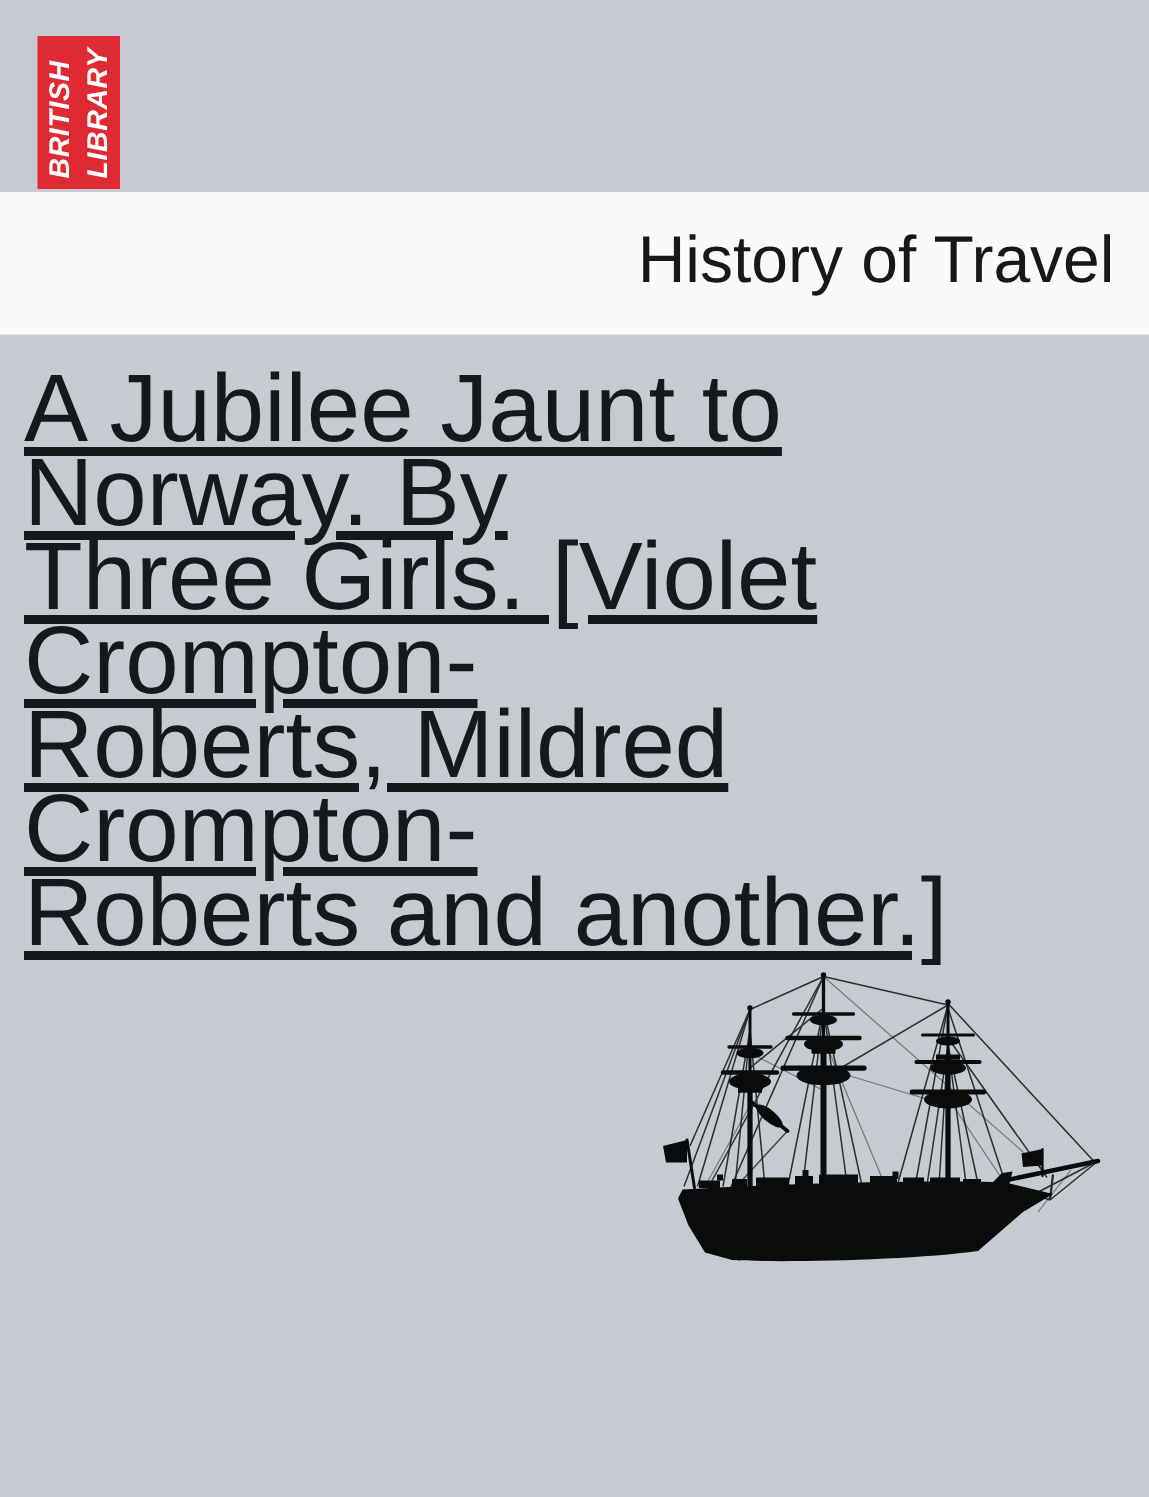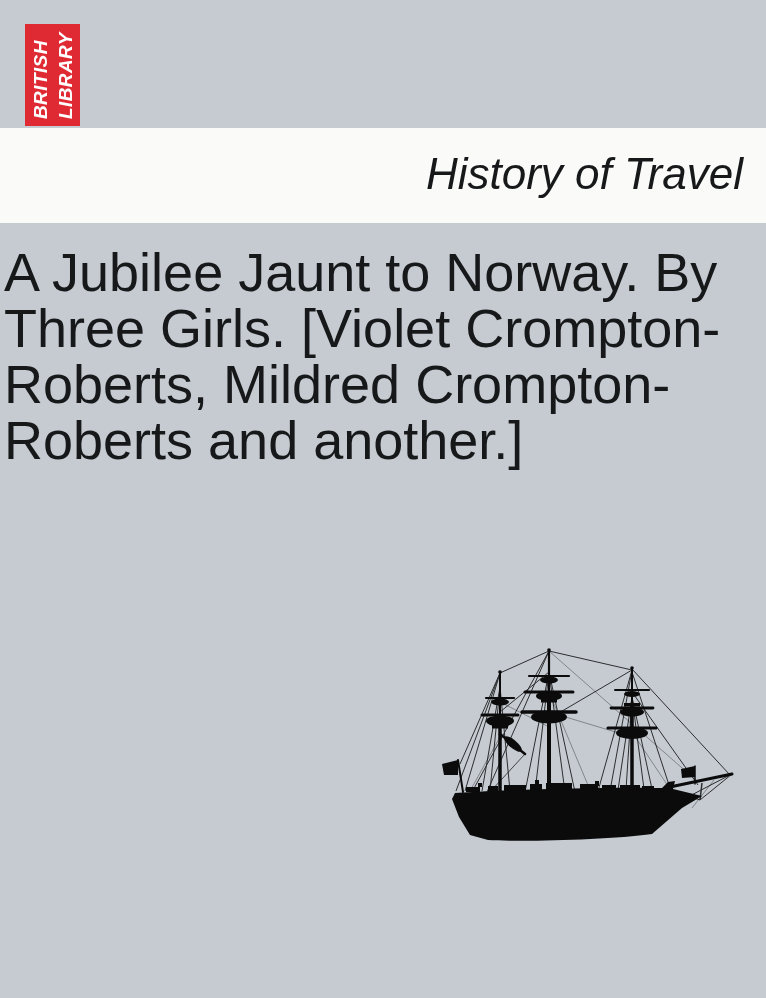--- a/index.html
+++ b/index.html
@@ -31,29 +31,29 @@
   }
   
   .band{
     position:absolute;left:0;top:128px;
     width:766px;height:95px;
   }
   .band-label{
     position:absolute;top:21px;right:23px;
     font-size:44px;line-height:1.15;
     letter-spacing:0px;
-    font-style:italic;
   }
   
   .title{
-    position:absolute;left:4px;top:244px;
+    position:absolute;left:16px;top:244px;
     width:746px;
-    font-size:54px;line-height:56px;
+    font-size:64px;line-height:56px;
     white-space:pre-line;
     letter-spacing:0px;
+    text-decoration:underline;
   }
   
   .author{
     position:absolute;right:28px;top:534px;
     font-size:29px;line-height:1.15;
   }
   
   .ship{
     position:absolute;left:430px;top:642px;
     width:312px;height:200px;

